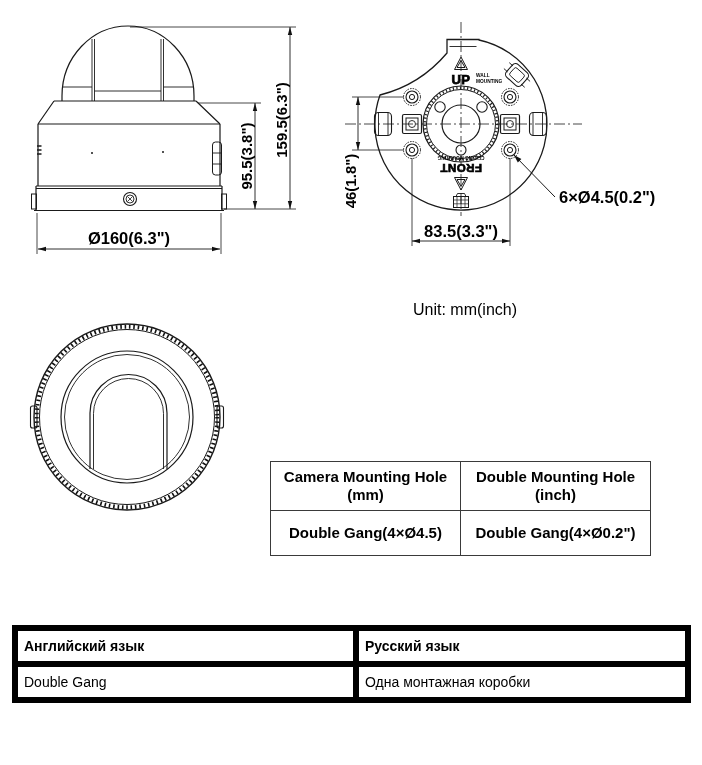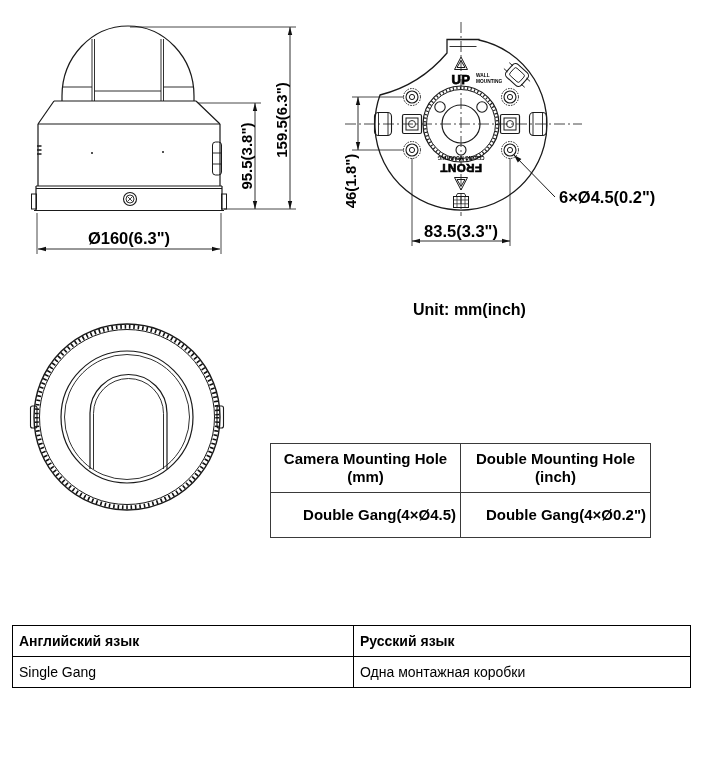--- a/index.html
+++ b/index.html
@@ -7,35 +7,35 @@
     position:relative;width:702px;height:765px;background:#ffffff;
     font-family:"Liberation Sans", sans-serif;color:#000;overflow:hidden;
   }
   svg{position:absolute;overflow:visible;}
   svg .ln{stroke:#1a1a1a;fill:none;}
   svg text{font-family:"Liberation Sans", sans-serif;fill:#000;}
   svg .dimtxt{font-weight:bold;font-size:15px;}
   svg .dimtxt-lg{font-weight:bold;font-size:16.5px;}
   .unit-note{
     position:absolute;left:413px;top:301px;
-    font-size:16px;font-weight:bold;white-space:nowrap;
+    font-size:16px;font-weight:normal;white-space:nowrap;
   }
   table{border-collapse:collapse;background:#fff;}
   .hole-table{
-    position:absolute;left:270px;top:443px;width:381px;
+    position:absolute;left:270px;top:461px;width:381px;
     font-weight:bold;font-size:15px;text-align:center;table-layout:fixed;
   }
   .hole-table td{border:1.5px solid #3a3a3a;padding:2px 4px;line-height:1.2;}
   .hole-table tr.hdr td{height:44px;}
-  .hole-table tr.row td{height:40px;text-align:right;}
+  .hole-table tr.row td{height:40px;}
   .trans-table{
     position:absolute;left:12px;top:625px;width:679px;
     font-size:14px;table-layout:fixed;
   }
-  .trans-table td{border:1px solid #000000;padding:7px 6px;vertical-align:middle;}
+  .trans-table td{border:6px solid #000000;padding:7px 6px;vertical-align:middle;}
   .trans-table tr.hdr td{font-weight:bold;}
 </style>
 </head>
 <body>
 
 <div class="page">
 
   <svg style="left:0;top:0" width="335" height="262" viewBox="0 0 335 262">
     <g class="ln" stroke-width="1.2">
 
@@ -219,19 +219,19 @@
     <colgroup>
         <col style="width:341px">
         <col>
       </colgroup>
     <tbody>
       <tr class="hdr">
         <td>Английский язык</td>
         <td>Русский язык</td>
       </tr>
       <tr>
-        <td>Single Gang</td>
+        <td>Double Gang</td>
         <td>Одна монтажная коробки</td>
       </tr>
     </tbody>
   </table>
 
 </div>
 
 </body></html>

